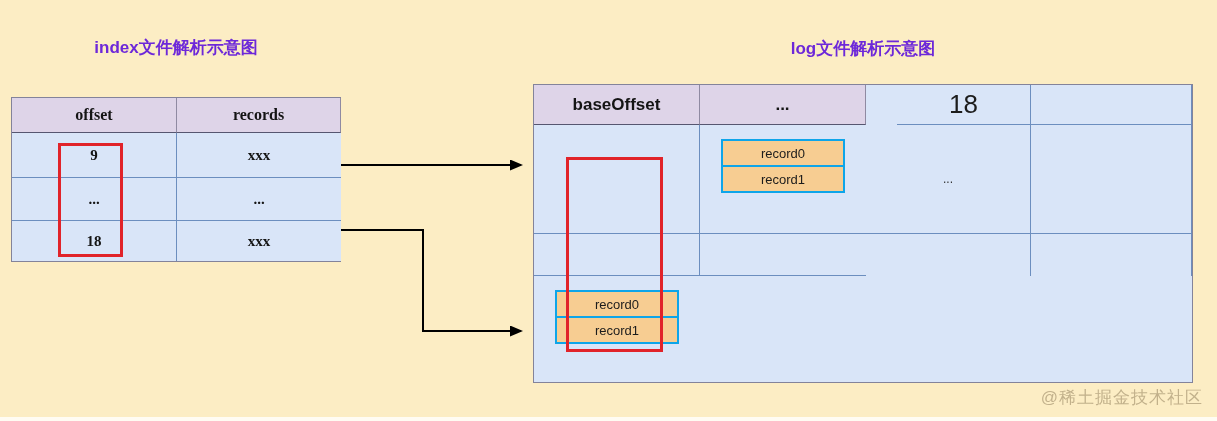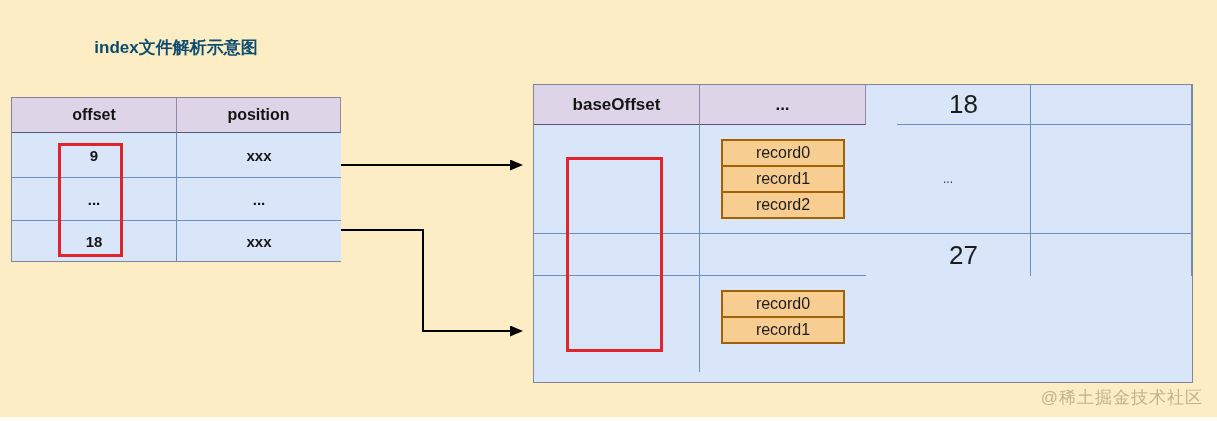--- a/index.html
+++ b/index.html
@@ -11,21 +11,21 @@
     position: relative;
     width: 1217px;
     height: 421px;
     background: #fcedc4;
     overflow: hidden;
   }
   .diagram-title {
     position: absolute;
     font-size: 17px;
     font-weight: bold;
-    color: #0c4a6e;
+    color: #6d28d9;
     text-align: center;
   }
   #title-index { left: 11px; top: 36px; width: 330px; }
   #title-log   { left: 533px; top: 37px; width: 660px; }
 
   
   .tbl {
     position: absolute;
     display: grid;
     border: 1px solid #83839a;
@@ -48,20 +48,21 @@
     border-bottom: 1px solid #565670;
     font-weight: bold;
   }
 
   
   #index-table {
     left: 11px; top: 97px;
     width: 330px; height: 165px;
     grid-template-columns: 165px 164px;
     grid-template-rows: 35px 45px 43px 40px;
+    font-family: Liberation Serif, serif;
   }
   #index-table .hd { font-size: 16px; }
   #index-table .val { font-size: 15px; font-weight: bold; }
 
   
   #log-table {
     left: 533px; top: 84px;
     width: 660px; height: 299px;
     grid-template-columns: 166px 166px 165px 161px;
     grid-template-rows: 40px 109px 42px 96px;
@@ -73,25 +74,25 @@
   
   .records-cell {
     flex-direction: column;
     justify-content: flex-start;
     padding-top: 14px;
   }
   .record-box {
     width: 124px;
     height: 28px;
     background: #f7cd92;
-    border: 2px solid #a16207;
+    border: 2px solid #0ea5e9;
     display: flex;
     align-items: center;
     justify-content: center;
-    font-size: 16px;
+    font-size: 13px;
     color: #1c1c1c;
     margin-top: -2px;
   }
   .record-box:first-child { margin-top: 0; }
 
   
   .red-rect {
     position: absolute;
     border: 3px solid #e1232a;
     background: transparent;
@@ -124,24 +125,25 @@
     background: rgba(255,255,255,0.8);
   }
 </style>
 </head>
 <body>
 
 <div id="canvas">
 
   <div id="title-index" class="diagram-title">index文件解析示意图</div>
 
+  <div id="title-log" class="diagram-title">log文件解析示意图</div>
 
   <div id="index-table" class="tbl">
     <div class="cell hd">offset</div>
-    <div class="cell hd last-col">position</div>
+    <div class="cell hd last-col">records</div>
 
     <div class="cell val">9</div>
     <div class="cell val last-col">xxx</div>
 
     <div class="cell val">...</div>
     <div class="cell val last-col">...</div>
 
     <div class="cell val last-row">18</div>
     <div class="cell val last-col last-row">xxx</div>
   </div>
@@ -149,29 +151,27 @@
   <div id="log-table" class="tbl">
     <div class="cell hd">baseOffset</div>
     <div class="cell hd">...</div>
 
     <div class="cell base-offset-val">18</div>
     <div class="cell"></div>
     <div class="cell"></div>
     <div class="cell last-col records-cell">
       <div class="record-box">record0</div>
       <div class="record-box">record1</div>
-      <div class="record-box">record2</div>
     </div>
 
     <div class="cell dots-small">...</div>
     <div class="cell"></div>
     <div class="cell"></div>
     <div class="cell last-col"></div>
 
-    <div class="cell base-offset-val last-row">27</div>
     <div class="cell last-row"></div>
     <div class="cell last-row"></div>
     <div class="cell last-col last-row records-cell">
       <div class="record-box">record0</div>
       <div class="record-box">record1</div>
     </div>
   </div>
 
   <div id="red-rect-index" class="red-rect"></div>
   <div id="red-rect-log" class="red-rect"></div>

